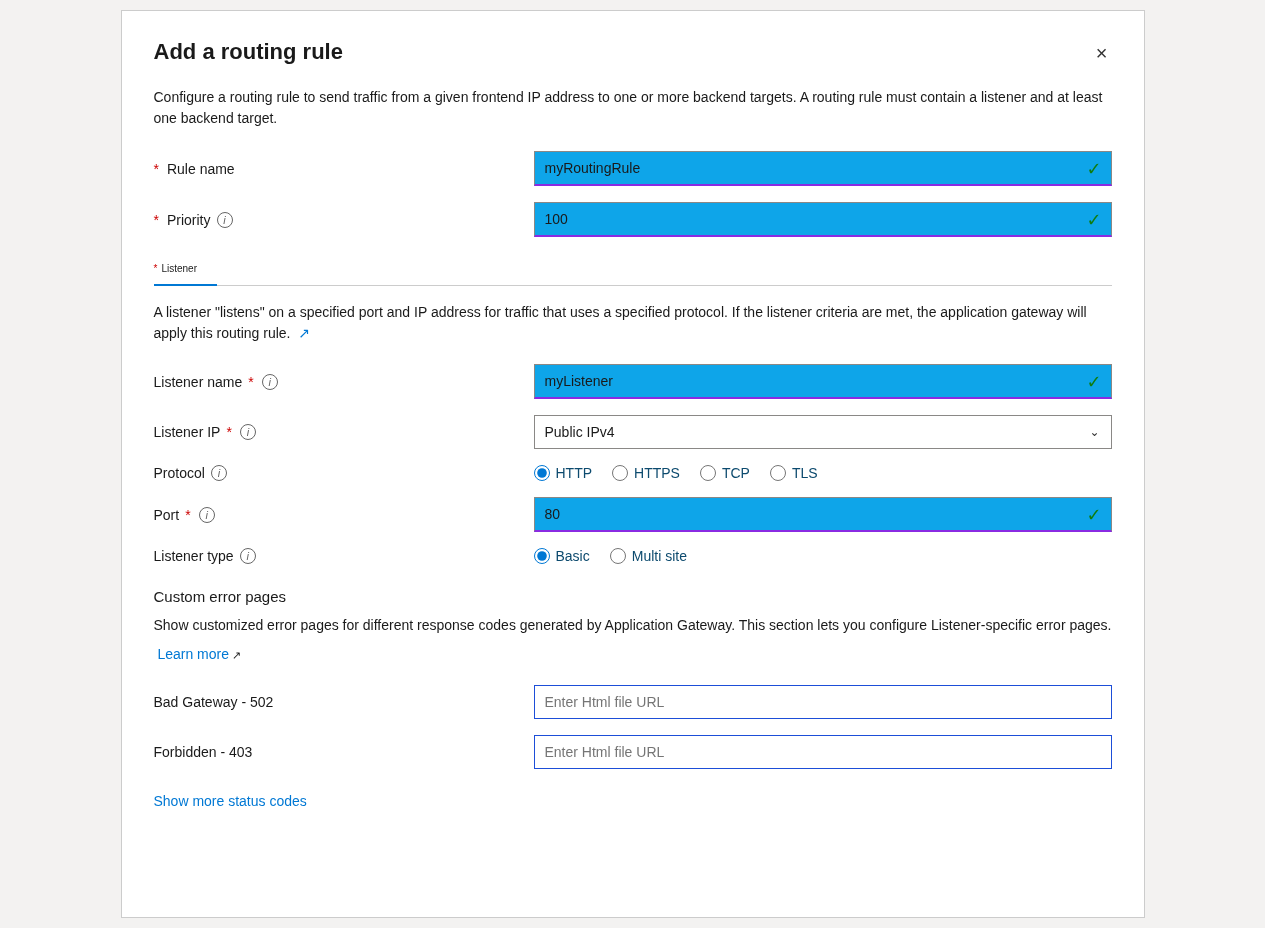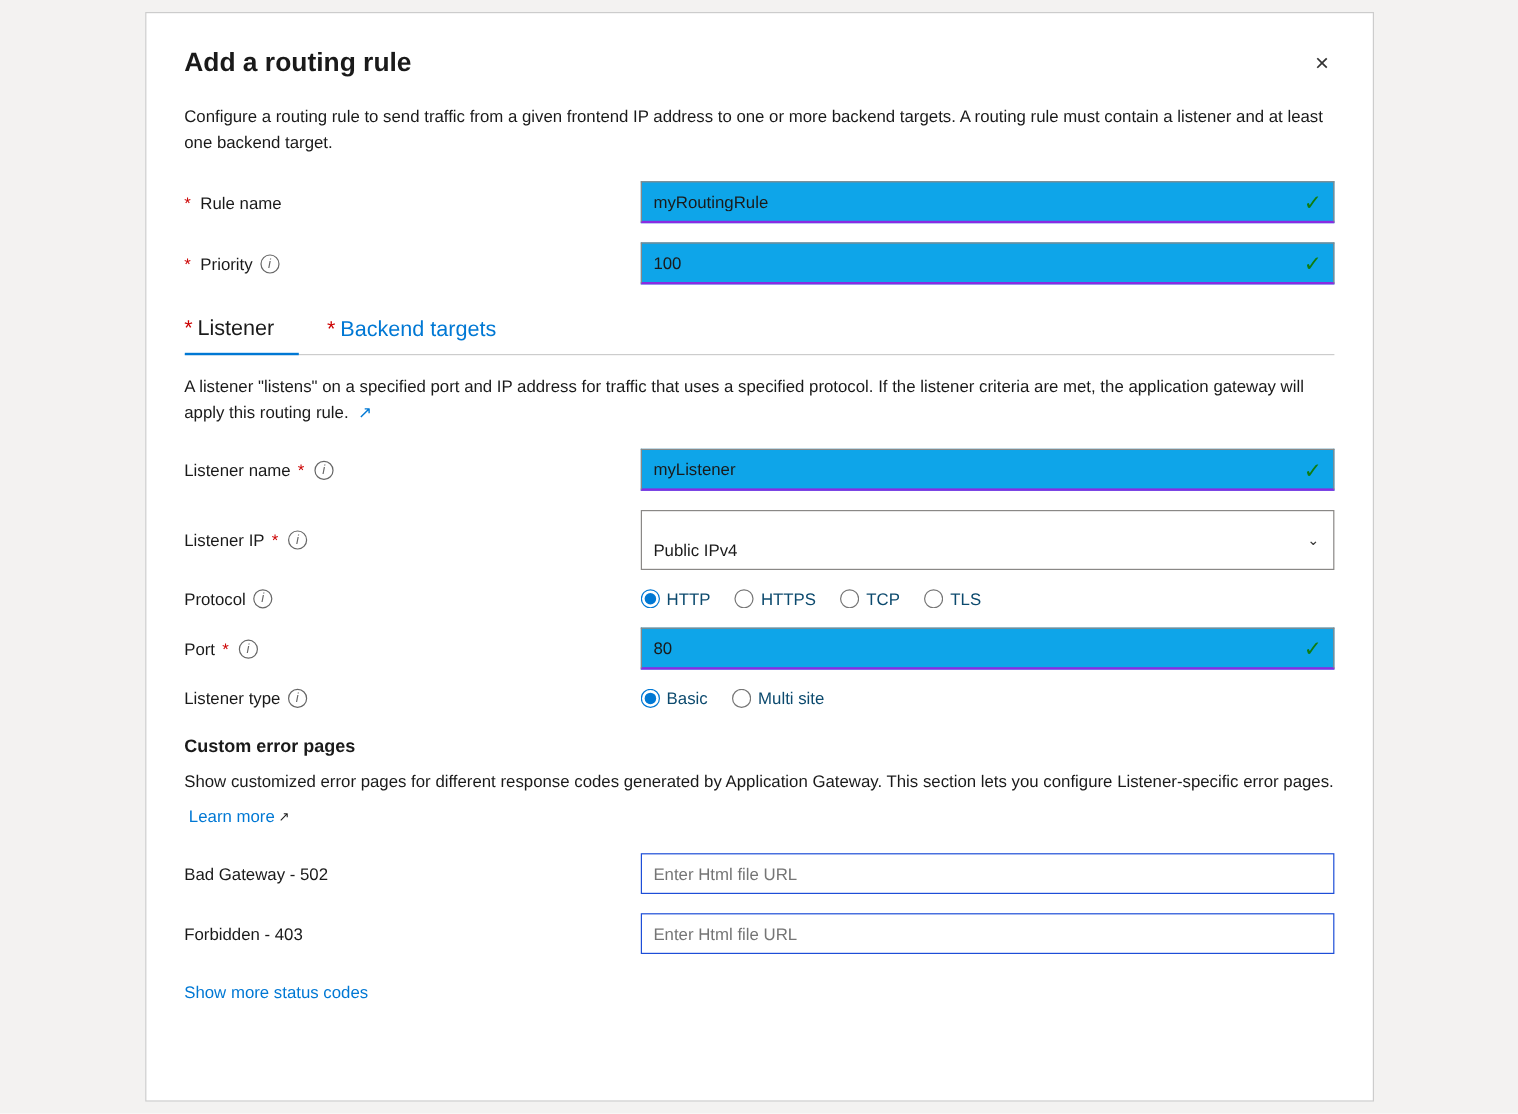--- a/index.html
+++ b/index.html
@@ -96,21 +96,21 @@
       position: absolute;
       right: 10px;
       top: 50%;
       transform: translateY(-50%);
       color: #107c10;
       font-size: 18px;
     }
     .form-select {
       width: 100%;
       border: 1px solid #8a8886;
-      padding: 24px 36px 8px 10px;
+      padding: 8px 36px 8px 10px;
       font-size: 14px;
       font-family: 'Segoe UI', Arial, sans-serif;
       color: #1a1a1a;
       outline: none;
       background: #fff;
       appearance: none;
       -webkit-appearance: none;
       cursor: pointer;
     }
     .select-wrapper {
@@ -130,21 +130,21 @@
     .tabs-container {
       display: flex;
       gap: 0;
       margin-bottom: 4px;
       border-bottom: 1px solid #ccc;
       margin-top: 8px;
     }
     .tab {
       padding: 10px 20px 10px 0;
       cursor: pointer;
-      font-size: 18px;
+      font-size: 10px;
       color: #0078d4;
       border: none;
       background: none;
       margin-right: 24px;
       position: relative;
     }
     .tab.active {
       color: #1a1a1a;
       font-weight: 500;
       border-bottom: 2px solid #0078d4;
@@ -183,21 +183,21 @@
       height: 16px;
       cursor: pointer;
     }
     .radio-label {
       color: #0c4a6e;
       cursor: pointer;
     }
     
     .section-heading {
       font-size: 15px;
-      font-weight: 700;
+      font-weight: 400;
       color: #1a1a1a;
       margin: 24px 0 10px 0;
     }
     .section-desc {
       color: #1a1a1a;
       margin-bottom: 20px;
       line-height: 1.5;
       max-width: 1100px;
     }
     .section-desc a {
@@ -262,23 +262,20 @@
     <div class="form-control">
       <input class="form-input" type="text" value="100" style="">
       <span class="check-icon">✓</span>
     </div>
   </div>
 
   
   <div class="tabs-container">
     <button class="tab active">
       <span class="required">*</span><span>Listener</span>
-    </button>
-    <button class="tab">
-      <span class="required">*</span><span>Backend targets</span>
     </button>
   </div>
 
   <p class="tab-description">
     <span>A listener "listens" on a specified port and IP address for traffic that uses a specified protocol. If the listener criteria are met, the application gateway will apply this routing rule.</span>
     &nbsp;<a href="#">↗</a>
   </p>
 
   
   <div class="form-row">

